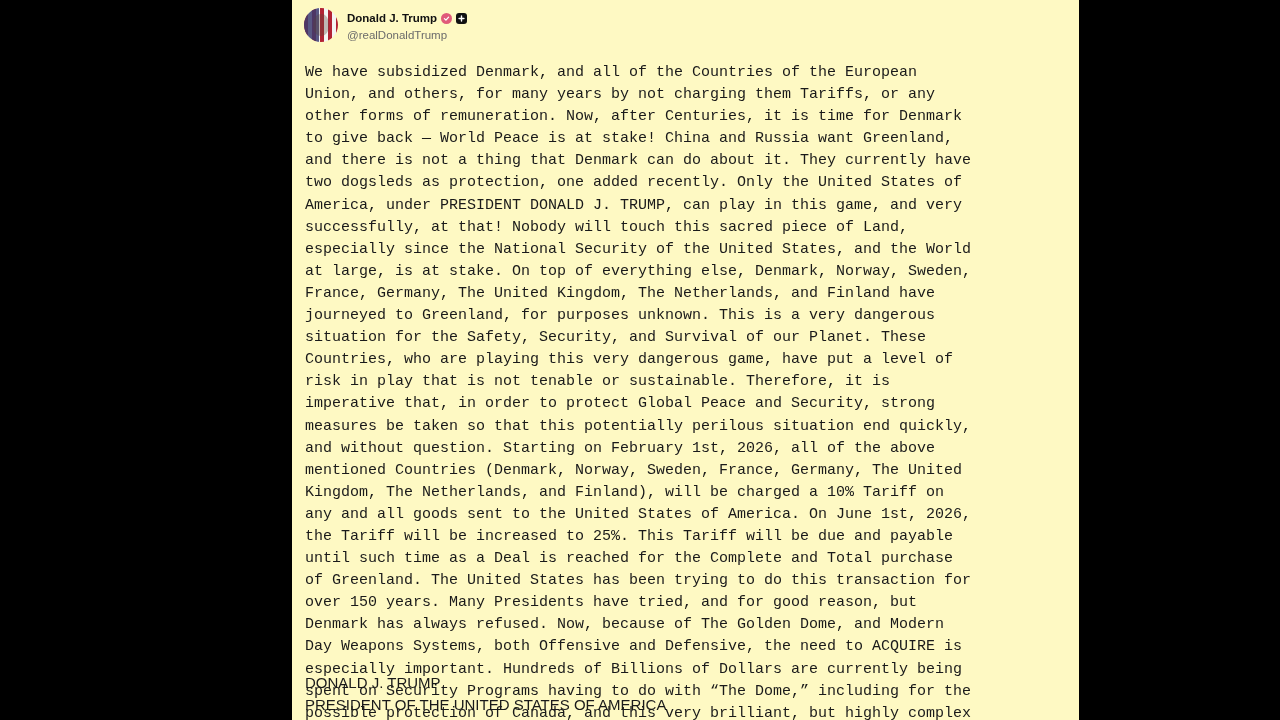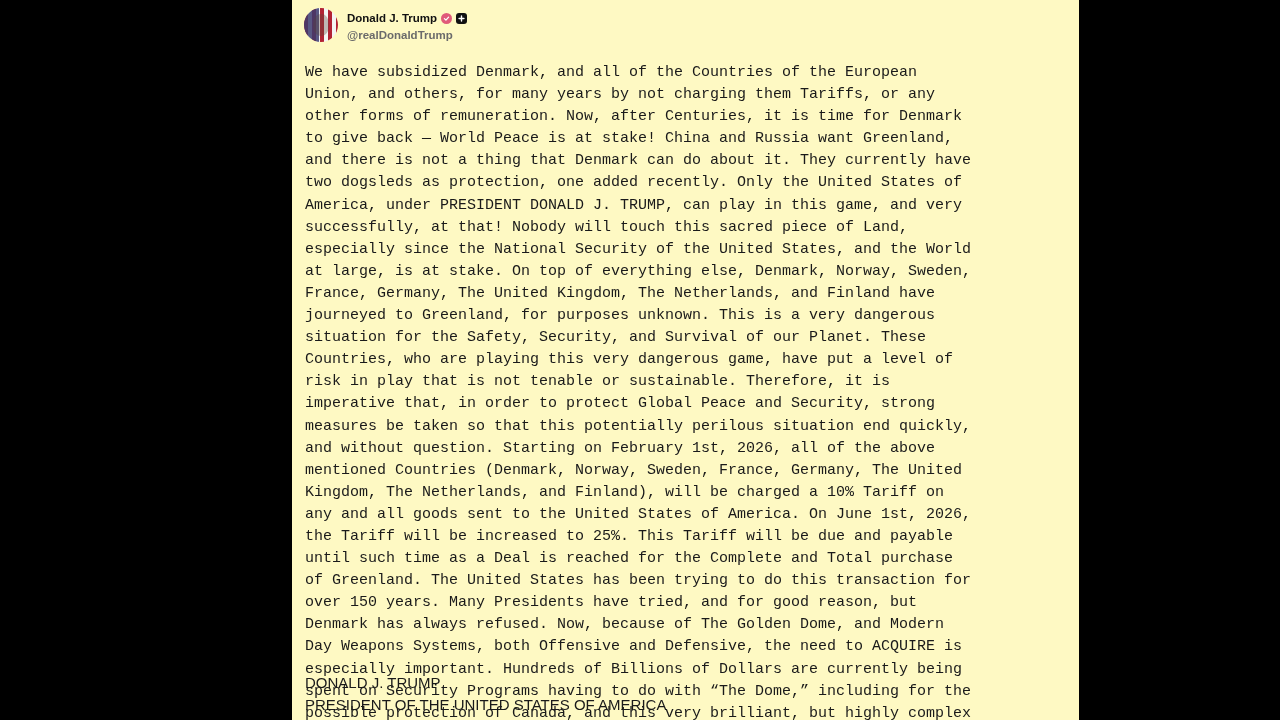--- a/index.html
+++ b/index.html
@@ -86,21 +86,20 @@
       margin-left: 4px;
       display: inline-flex;
       align-items: center;
       justify-content: center;
     }
     .handle {
       font-family: "Liberation Sans", sans-serif;
       font-size: 11.5px;
       color: #6b6b6b;
       margin-top: 2px;
-      font-weight: bold;
     }
     .post-body {
       position: absolute;
       left: 13px;
       top: 62px;
       width: 672px;
       font-family: Liberation Mono, monospace;
       font-size: 15px;
       line-height: 22.1px;
       color: #1a1a1a;

